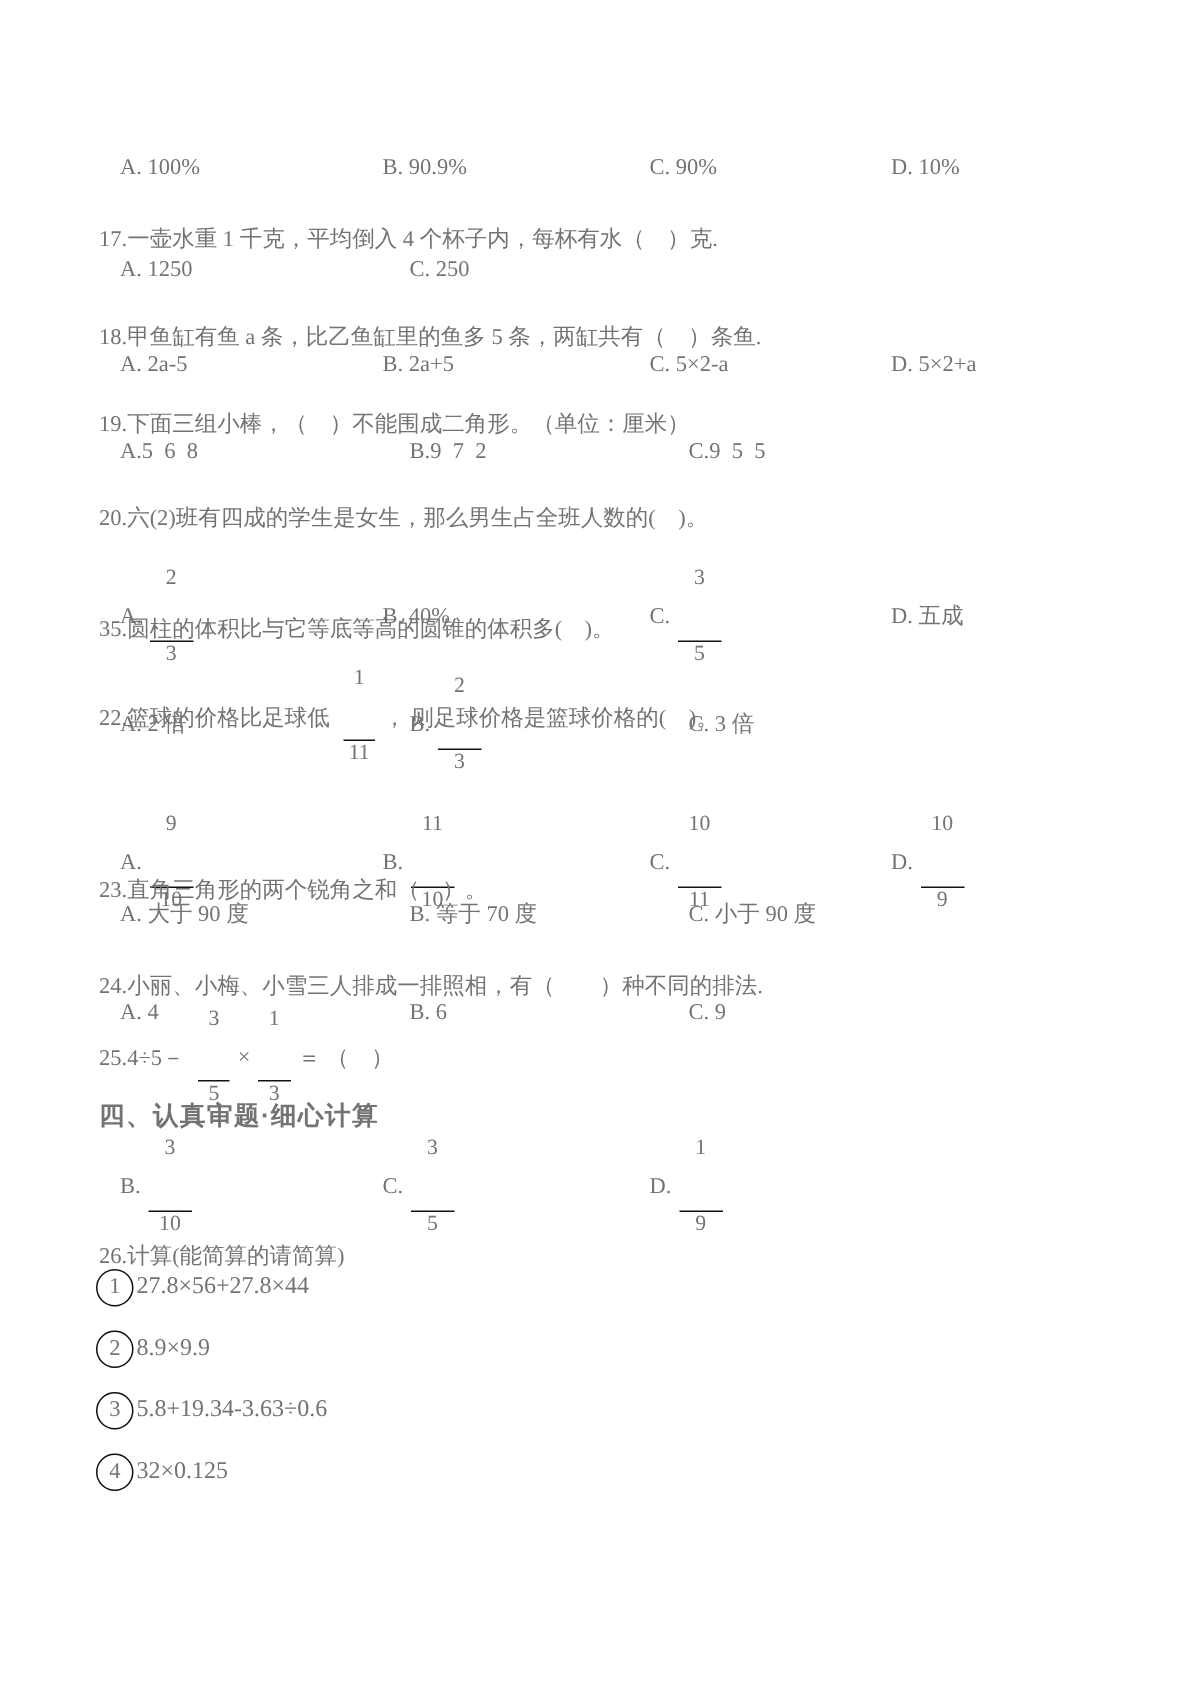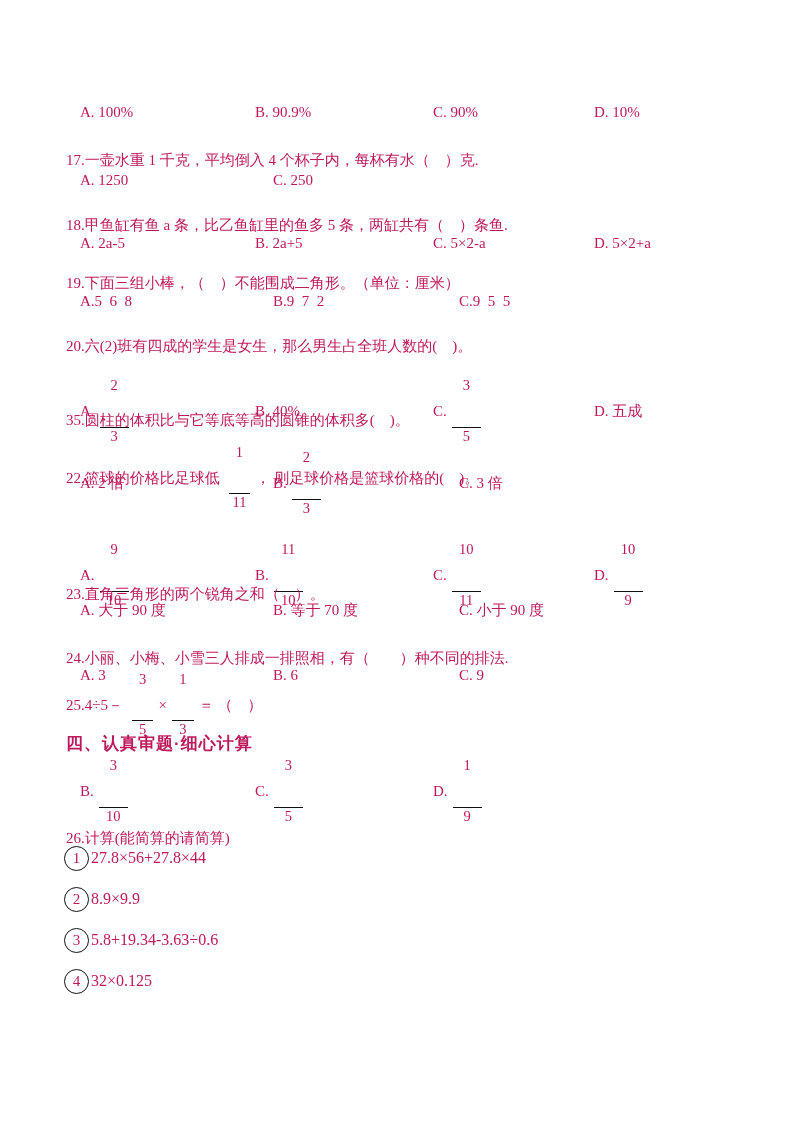--- a/index.html
+++ b/index.html
@@ -1,20 +1,20 @@
 <!DOCTYPE html>
 <html><head>
 <meta charset="utf-8">
 <style>
   html,body{margin:0;padding:0;background:#ffffff;}
   .page{
     position:relative;
     width:793px;height:1122px;
     background:#ffffff;
-    color:#be185d;
+    color:#737373;
     font-family:"Liberation Serif","DejaVu Serif",serif;
     overflow:hidden;
   }
   .qtext{
     position:absolute;left:66px;
     font-size:15px;line-height:21px;
     white-space:pre;
     margin-top:16px;
   }
   .opts{
@@ -161,21 +161,21 @@
 
   <div class="qtext" style="top:568px">23.直角三角形的两个锐角之和（　）。</div>
   <div class="opts cols3" style="top:600px">
     <span class="opt">A. 大于 90 度</span>
     <span class="opt">B. 等于 70 度</span>
     <span class="opt">C. 小于 90 度</span>
   </div>
 
   <div class="qtext" style="top:632px">24.小丽、小梅、小雪三人排成一排照相，有（　　）种不同的排法.</div>
   <div class="opts cols3" style="top:665px">
-    <span class="opt">A. 3</span>
+    <span class="opt">A. 4</span>
     <span class="opt">B. 6</span>
     <span class="opt">C. 9</span>
   </div>
 
   <div class="fracline" style="top:684px">
     <span>25.4÷5－ </span>
     <span class="frac">
       <span class="num">3</span>
       <span class="den">5</span>
     </span>

